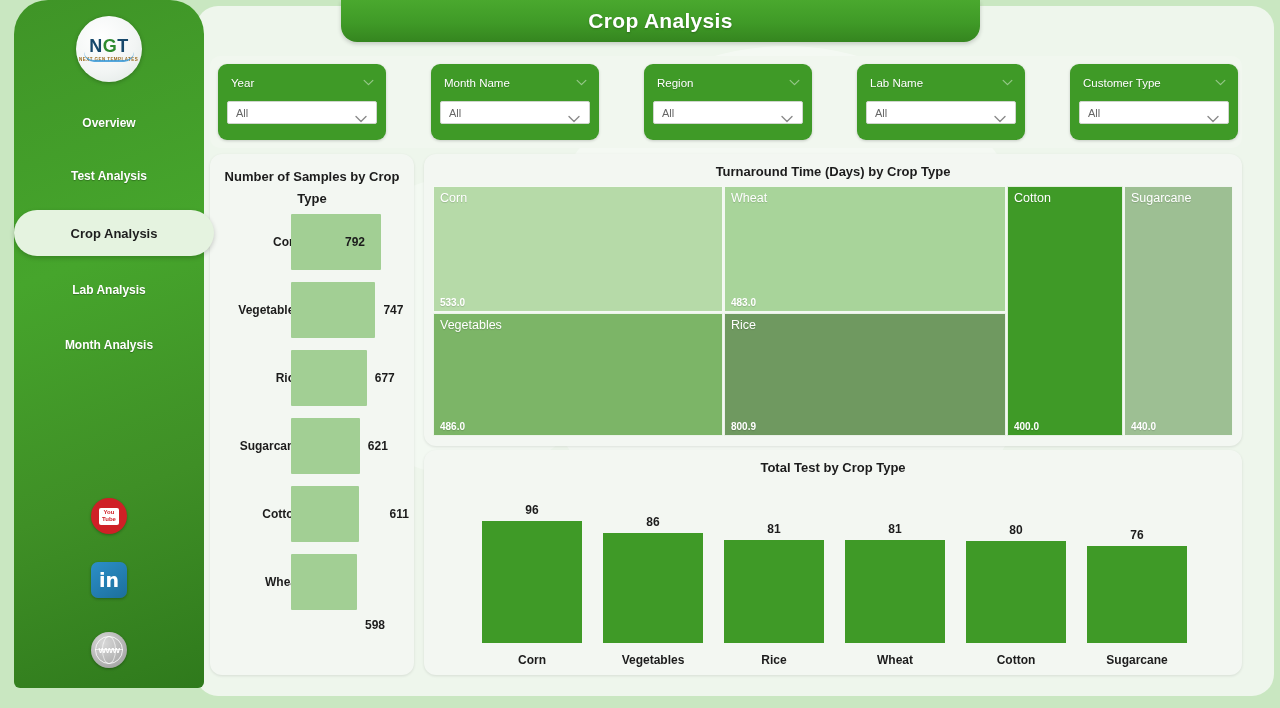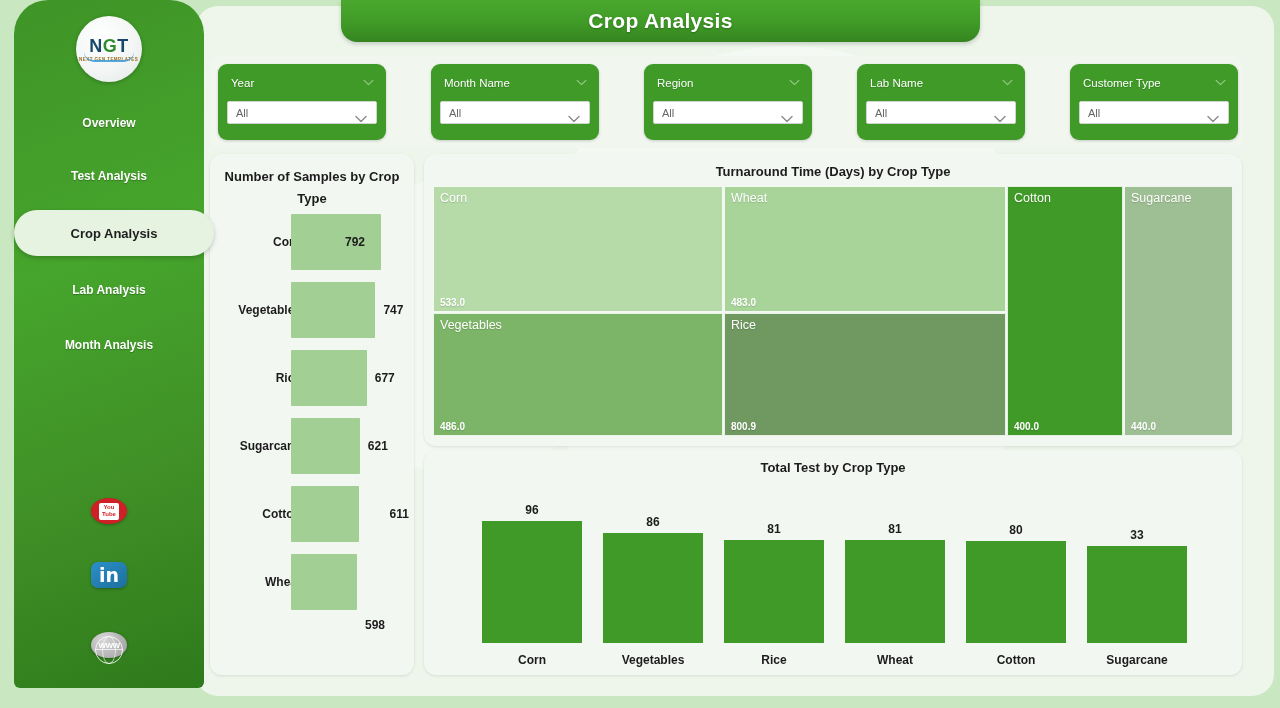--- a/index.html
+++ b/index.html
@@ -68,21 +68,21 @@
   }
   .nav-item.active{
     left:0px; width:200px; height:46px;
     background:#e5f3e0; border-radius:23px;
     color:#1d1d1d; text-shadow:none; font-size:13px;
     box-shadow:0 2px 5px rgba(0,0,0,.20);
   }
 
   .social{
     position:absolute; left:50%; transform:translateX(-50%);
-    width:36px; height:26px; cursor:pointer;
+    width:36px; height:36px; cursor:pointer;
   }
   #soc-youtube{
     top:498px; border-radius:50%;
     background:#cf2026; display:flex; align-items:center; justify-content:center;
     box-shadow:0 1px 3px rgba(0,0,0,.3);
   }
   #soc-youtube .yt-txt{
     background:#ffffff; color:#cf2026; font-size:6px; font-weight:bold;
     line-height:7.5px; text-align:center; width:20px; border-radius:2px;
     padding:1px 0;
@@ -450,19 +450,19 @@
           <div class="col-val" style="bottom: 139.16px;">81</div>
           <div class="col-cat">Wheat</div>
         </div>
         <div class="col-group" style="left: 532px; height: 195px;">
           <div class="col-bar" style="height: 101.887px; background: rgb(63, 154, 39);"></div>
           <div class="col-val" style="bottom: 137.887px; margin-top: 32px;">80</div>
           <div class="col-cat">Cotton</div>
         </div>
         <div class="col-group" style="left: 653px; height: 195px;">
           <div class="col-bar" style="height: 96.7925px; background: rgb(63, 154, 39);"></div>
-          <div class="col-val" style="bottom: 132.792px;">33</div>
+          <div class="col-val" style="bottom: 132.792px;">76</div>
           <div class="col-cat">Sugarcane</div>
         </div>
       </div>
   </div>
 
 </div>
 
 </body></html>

